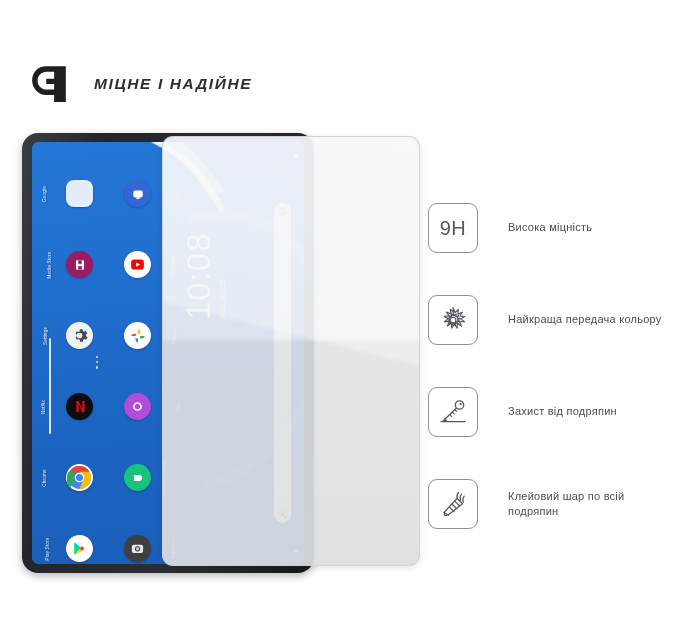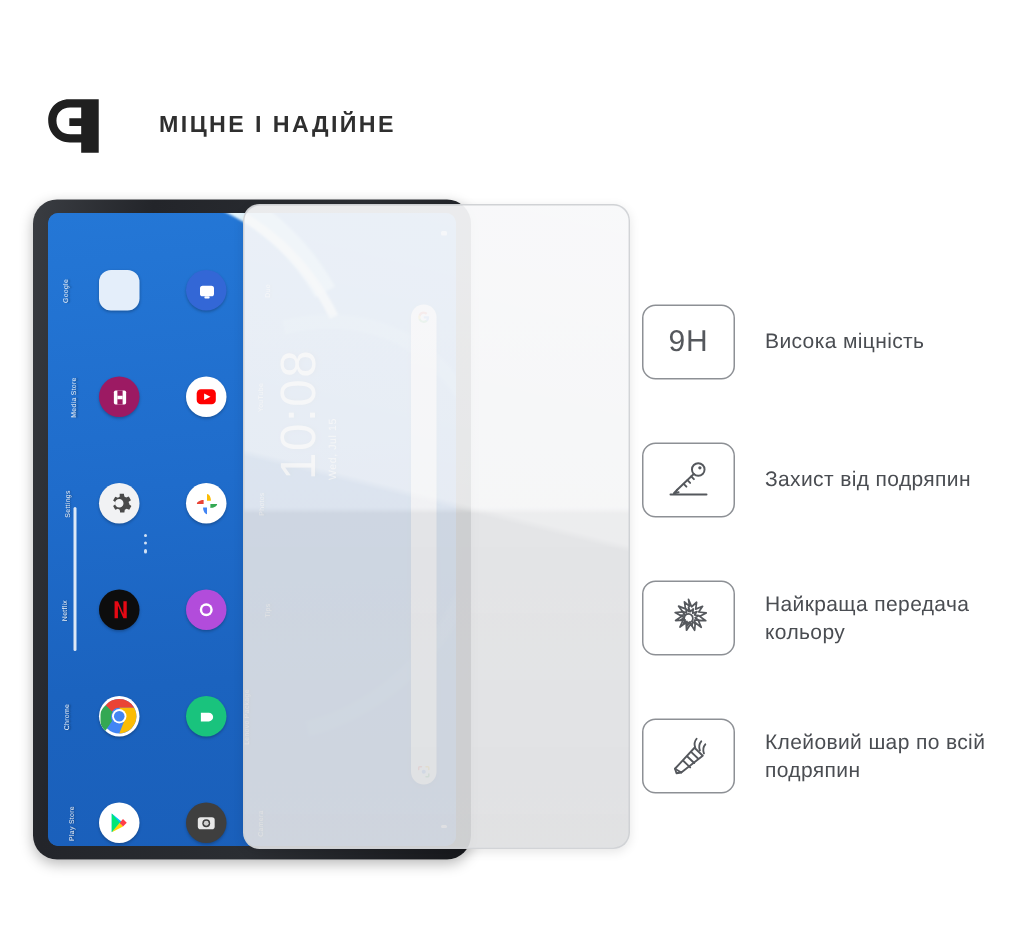--- a/index.html
+++ b/index.html
@@ -19,21 +19,22 @@
     background: #ffffff;
   }
 
   
   #header {
     position: absolute;
     left: 28px;
     top: 62px;
     display: flex;
     align-items: center;
-    gap: 34px;
+    gap: 22px;
+    font-style: italic;
   }
 
   #brand-logo {
     width: 44px;
     height: 44px;
     display: block;
   }
 
   #header-title {
     font-size: 15.5px;
@@ -286,39 +287,40 @@
     display: flex;
     flex-direction: column;
     gap: 42px;
   }
   .feature-row {
     display: flex;
     align-items: center;
     gap: 20px;
   }
   .feature-icon-box {
-    width: 62px; height: 50px;
+    width: 50px; height: 50px;
     border: 1.2px solid #8d9095;
     border-radius: 9px;
     display: flex; align-items: center; justify-content: center;
     flex: none;
     background: #fff;
   }
   .feature-icon-box svg { display: block; }
   .feature-icon-box .nine-h {
     font-size: 20px;
     color: #55585d;
     letter-spacing: .5px;
     font-weight: 400;
   }
   .feature-text {
-    font-size: 14px;
+    font-size: 11px;
     color: #4a4d52;
     line-height: 1.38;
     letter-spacing: .25px;
+    margin-left: 10px;
   }
 </style>
 </head>
 <body>
 
 <div id="page">
 
   <div id="header">
     <svg id="brand-logo" viewBox="0 0 64 64">
       <path d="M46 6 H26 C14.5 6 6 15 6 26.5 C6 38.5 15 48 27 48 H38 V40 H27.5
@@ -512,43 +514,43 @@
 
     <div class="feature-row">
       <div class="feature-icon-box">
         <span class="nine-h">9H</span>
       </div>
       <div class="feature-text">Висока міцність</div>
     </div>
 
     <div class="feature-row">
       <div class="feature-icon-box">
+        <svg width="34" height="34" viewBox="0 0 34 34" fill="none" stroke="#55585d" stroke-width="1.15" stroke-linejoin="round" stroke-linecap="round">
+          <path d="M17 4.5l2.1 5.0 3.3-3.0-.6 4.6 4.6-1.9-2.6 3.8 5.0.6-4.3 2.3 4.0 2.9-5.0-.2 2.0 4.6-4.0-3.0-.4 5.0-2.6-4.3-2.8 4.2-.3-5.0-4.1 2.9 2.1-4.6-5.0.3 4.1-2.9-4.4-2.4 5.0-.5-2.7-3.8 4.6 1.8-.7-4.6 3.4 3.0z"></path>
+          <path d="M17 9.8l1.2 3.0 2.0-1.8-.4 2.8 2.8-1.1-1.6 2.3 3.0.4-2.6 1.4 2.4 1.7-3.0-.1 1.2 2.8-2.4-1.8-.2 3.0-1.6-2.6-1.7 2.5-.2-3.0-2.4 1.7 1.2-2.8-3.0.2 2.5-1.8-2.7-1.4 3.0-.3-1.6-2.3 2.8 1.1-.4-2.8 2.0 1.8z"></path>
+          <path d="M17 14.2a2.9 2.9 0 100 5.8 2.9 2.9 0 000-5.8z"></path>
+        </svg>
+      </div>
+      <div class="feature-text">Найкраща передача кольору</div>
+    </div>
+
+    <div class="feature-row">
+      <div class="feature-icon-box">
         <svg width="32" height="32" viewBox="0 0 32 32" fill="none" stroke="#55585d" stroke-width="1.3" stroke-linecap="round" stroke-linejoin="round">
           <circle cx="22.5" cy="9" r="4.2"></circle>
           <circle cx="23.6" cy="7.9" r="1.1" fill="#55585d" stroke="none"></circle>
           <path d="M19.5 12L8.5 22.5"></path>
           <path d="M17.8 13.6l1.8 1.8"></path>
           <path d="M15.3 16.1l1.8 1.8"></path>
           <path d="M12.8 18.6l1.8 1.8"></path>
           <path d="M8.5 22.5l-2.2 2.3 3.1-.6"></path>
           <path d="M4 25.6h24"></path>
         </svg>
       </div>
       <div class="feature-text">Захист від подряпин</div>
-    </div>
-
-    <div class="feature-row">
-      <div class="feature-icon-box">
-        <svg width="34" height="34" viewBox="0 0 34 34" fill="none" stroke="#55585d" stroke-width="1.15" stroke-linejoin="round" stroke-linecap="round">
-          <path d="M17 4.5l2.1 5.0 3.3-3.0-.6 4.6 4.6-1.9-2.6 3.8 5.0.6-4.3 2.3 4.0 2.9-5.0-.2 2.0 4.6-4.0-3.0-.4 5.0-2.6-4.3-2.8 4.2-.3-5.0-4.1 2.9 2.1-4.6-5.0.3 4.1-2.9-4.4-2.4 5.0-.5-2.7-3.8 4.6 1.8-.7-4.6 3.4 3.0z"></path>
-          <path d="M17 9.8l1.2 3.0 2.0-1.8-.4 2.8 2.8-1.1-1.6 2.3 3.0.4-2.6 1.4 2.4 1.7-3.0-.1 1.2 2.8-2.4-1.8-.2 3.0-1.6-2.6-1.7 2.5-.2-3.0-2.4 1.7 1.2-2.8-3.0.2 2.5-1.8-2.7-1.4 3.0-.3-1.6-2.3 2.8 1.1-.4-2.8 2.0 1.8z"></path>
-          <path d="M17 14.2a2.9 2.9 0 100 5.8 2.9 2.9 0 000-5.8z"></path>
-        </svg>
-      </div>
-      <div class="feature-text">Найкраща передача кольору</div>
     </div>
 
     <div class="feature-row">
       <div class="feature-icon-box">
         <svg width="32" height="32" viewBox="0 0 32 32" fill="none" stroke="#55585d" stroke-width="1.25" stroke-linecap="round" stroke-linejoin="round">
           <path d="M7 24.5L20 10.5l5.5 5.3L11.2 27z"></path>
           <path d="M7 24.5l1.0 3.0 3.2-.5"></path>
           <path d="M12.5 19.2l4.6 4.4"></path>
           <path d="M15.2 16.3l4.6 4.4"></path>
           <path d="M17.9 13.4l4.6 4.4"></path>

